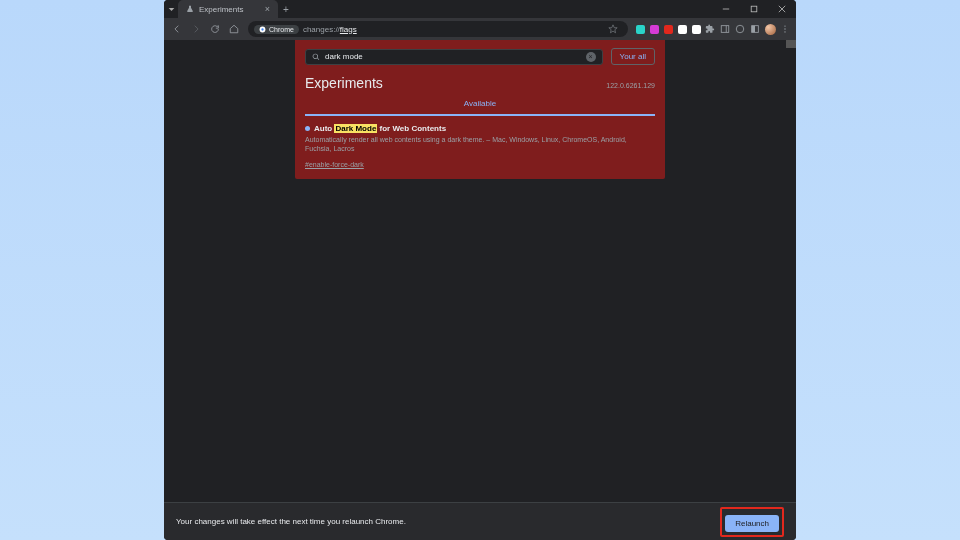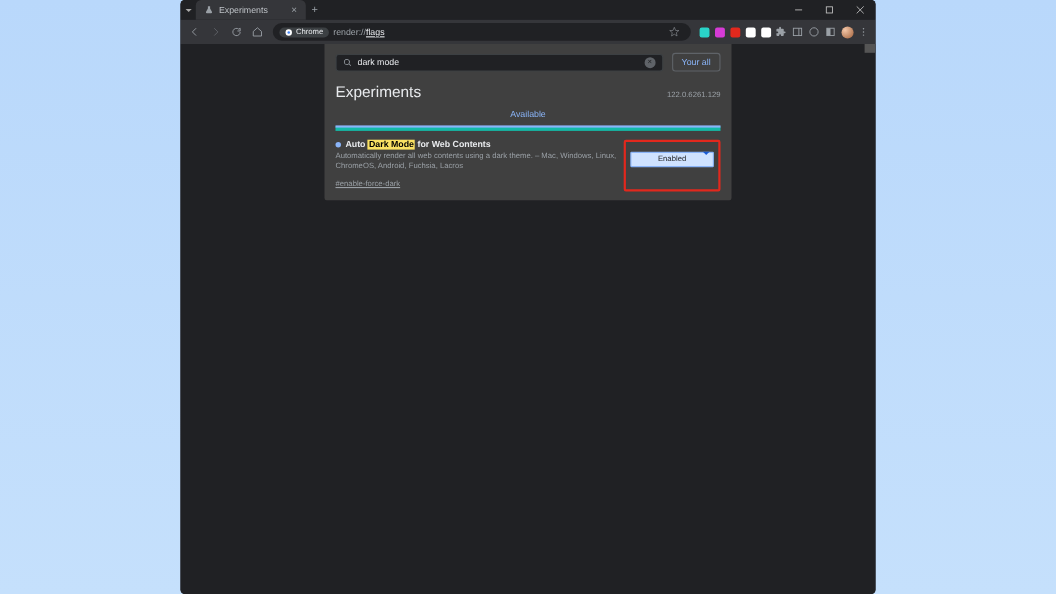--- a/index.html
+++ b/index.html
@@ -81,21 +81,21 @@
     flex:1; background:#202124; overflow-y:auto;
     position:relative;
   }
   .scrollbar-stub {
     position:absolute; right:0; top:0; width:10px; height:8px;
     background:#555; border-radius:0;
   }
   .exp-wrapper {
     width: 370px; margin: 0 auto; padding-top:6px;
     max-height: 455px; overflow:hidden;
-    background:#404040;
+    background:#7f1d1d;
     border-radius:0 0 2px 2px;
   }
   .search-row {
     display:flex; align-items:center; gap:8px;
     padding: 2px 10px;
   }
   .search-box {
     flex:1; height:16px; background:#202124;
     border:1px solid #3c4043; border-radius:3px;
     display:flex; align-items:center; padding:0 6px; gap:5px;
@@ -115,21 +115,21 @@
     border:1px solid #5f6368; color:#8ab4f8;
     background:transparent; font-size:8px;
     padding:3px 8px; border-radius:3px; cursor:pointer;
   }
   .h1row {
     display:flex; align-items:baseline; padding:8px 10px 2px;
   }
   .h1row h1 { font-size:14px; font-weight:400; color:#e8eaed; }
   .version { margin-left:auto; font-size:7px; color:#9aa0a6; }
   .tabs {
-    display:flex; border-bottom:4px solid #14b8a6;
+    display:flex; border-bottom:1px solid #14b8a6;
     margin:0 10px;
     justify-content:flex-end;
   }
   .tabs .etab {
     flex:1; text-align:center; font-size:8px;
     padding:6px 0; cursor:pointer; color:#9aa0a6;
   }
   .tabs .etab.active {
     color:#8ab4f8; border-bottom:2px solid #8ab4f8;
     margin-bottom:-1px;
@@ -249,21 +249,21 @@
         </svg>
       </div>
     <div class="omnibox">
       <span class="chrome-chip">
         <svg viewBox="0 0 24 24">
             <circle cx="12" cy="12" r="10" fill="#fff"></circle>
             <circle cx="12" cy="12" r="4" fill="#4285f4"></circle>
           </svg>
         <span>Chrome</span>
       </span>
-      <span class="url"><span>render://</span><span class="path">flags</span></span>
+      <span class="url"><span>changes://</span><span class="path">flags</span></span>
       <span class="tbtn star">
           <svg viewBox="0 0 24 24">
             <path d="M12 2l3 7h7l-5.5 4.5L18 21l-6-4-6 4 1.5-7.5L2 9h7z" fill="none" stroke-width="1.2"></path>
           </svg>
         </span>
     </div>
     <div class="ext-row">
       <div class="ext">
           <div class="ext-box" style="background:#2ad4c9"></div>
         </div>
@@ -339,25 +339,24 @@
         <div class="flag-text">
           <div class="flag-title">
             <span class="bullet"></span>
             <span>
               <span>Auto </span><span class="hl">Dark Mode</span><span> for Web Contents</span>
             </span>
           </div>
           <div class="flag-desc">Automatically render all web contents using a dark theme. – Mac, Windows, Linux, ChromeOS, Android, Fuchsia, Lacros</div>
           <a class="flag-id">#enable-force-dark</a>
         </div>
-        <div class="flag-select-wrap">
-          <div class="sel-wrap">
-            <select class="flag-select">
-              <option>Enabled</option>
-            </select>
-          </div>
-        </div>
       </div>
     </div>
   </div>
 
+  <div class="bottombar">
+    <span class="msg">Your changes will take effect the next time you relaunch Chrome.</span>
+    <div class="relaunch-wrap">
+      <button class="relaunch">Relaunch</button>
+    </div>
+  </div>
 
 </div>
 
 </body></html>

